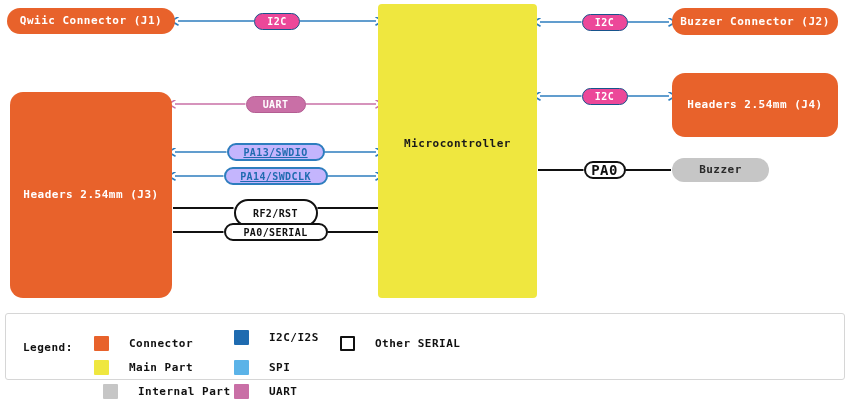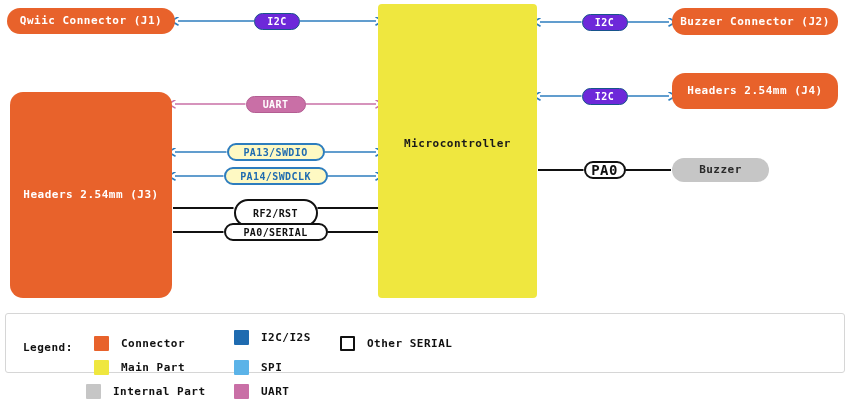--- a/index.html
+++ b/index.html
@@ -14,31 +14,31 @@
        justify-content:center;text-align:center;border-radius:13px;
        font-weight:bold;letter-spacing:0.5px;line-height:1.25;}
   .blk.connector{background:#E8622B;color:#ffffff;}
   .blk.mainpart{background:#EFE73F;color:#1a1a1a;border-radius:4px;}
   .blk.internal{background:#C6C6C6;color:#2a2a2a;}
 
   
   .pill{position:absolute;box-sizing:border-box;display:flex;align-items:center;
         justify-content:center;border-radius:40px;font-weight:bold;
         letter-spacing:0.4px;white-space:nowrap;z-index:6;}
-  .pill.i2c{background:#6d28d9;color:#ffffff;border:1px solid #17548c;}
+  .pill.i2c{background:#ec4899;color:#ffffff;border:1px solid #17548c;}
   .pill.uart{background:#C96FA6;color:#ffffff;border:1px solid #b35d92;}
-  .pill.spi-out{background:#fef9c3;color:#1F6BB0;border:2px solid #2D7DBE;}
+  .pill.spi-out{background:#c4b5fd;color:#1F6BB0;border:2px solid #2D7DBE;text-decoration:underline;}
   .pill.other{background:#ffffff;color:#111111;border:2px solid #111111;}
 
   
-  #legend{position:absolute;left:5px;top:313px;width:840px;height:60px;
+  #legend{position:absolute;left:5px;top:313px;width:840px;height:67px;
           border:1px solid #d6d6d6;border-radius:3px;background:#fff;box-sizing:border-box;}
   #legend-title{position:absolute;left:17px;top:27px;font-size:11px;font-weight:bold;
                 color:#111;letter-spacing:0.5px;}
-  .lg-item{position:absolute;display:flex;align-items:center;gap:12px;}
+  .lg-item{position:absolute;display:flex;align-items:center;gap:20px;}
   .sw{width:15px;height:15px;border-radius:1px;flex:0 0 auto;}
   .sw.outline{background:#fff;border:2px solid #111;box-sizing:border-box;}
   .lg-label{font-size:11px;font-weight:bold;color:#111;letter-spacing:0.5px;white-space:nowrap;}
 </style>
 </head>
 <body>
 
 <svg id="canvas" viewBox="0 0 850 401" xmlns="http://www.w3.org/2000/svg">
   <defs>
     <marker id="arrI2CL" markerWidth="9" markerHeight="9" refX="8" refY="4.5" orient="auto" markerUnits="userSpaceOnUse">
@@ -83,21 +83,21 @@
     <div class="blk connector" style="left: 10px; top: 92px; width: 162px; height: 206px; font-size: 11px; flex-direction: column; align-items: center;">
       <span>Headers 2.54mm (J3)</span>
     </div>
     <div class="blk mainpart" style="left: 378px; top: 4px; width: 159px; height: 294px; font-size: 11px; flex-direction: column;">
       <span>Microcontroller</span>
       <br>
     </div>
     <div class="blk connector" style="left: 672px; top: 8px; width: 166px; height: 27px; font-size: 11px; flex-direction: column;">
       <span>Buzzer Connector (J2)</span>
     </div>
-    <div class="blk connector" style="left: 672px; top: 73px; width: 166px; height: 36px; font-size: 11px; flex-direction: column;">
+    <div class="blk connector" style="left: 672px; top: 73px; width: 166px; height: 64px; font-size: 11px; flex-direction: column;">
       <span>Headers 2.54mm (J4)</span>
     </div>
     <div class="blk internal" style="left: 672px; top: 158px; width: 97px; height: 24px; font-size: 11px; flex-direction: column;">
       <span>Buzzer</span>
     </div>
   </div>
 <div id="pills-layer">
     <div class="pill i2c" style="left: 254px; top: 12.5px; width: 46px; height: 17px; font-size: 10px;">I2C</div>
     <div class="pill i2c" style="left: 581.5px; top: 13.5px; width: 46px; height: 17px; font-size: 10px;">I2C</div>
     <div class="pill i2c" style="left: 581.5px; top: 87.5px; width: 46px; height: 17px; font-size: 10px;">I2C</div>
@@ -113,21 +113,21 @@
   <div id="legend-title">Legend:</div>
   <div id="legend-items">
       <div class="lg-item" style="left: 88px; top: 22px;">
         <span class="sw" style="background: rgb(232, 98, 43);"></span>
         <span class="lg-label">Connector</span>
       </div>
       <div class="lg-item" style="left: 88px; top: 46px;">
         <span class="sw" style="background: rgb(239, 231, 63);"></span>
         <span class="lg-label">Main Part</span>
       </div>
-      <div class="lg-item" style="left: 80px; top: 70px;">
+      <div class="lg-item" style="left: 97px; top: 70px;">
         <span class="sw" style="background: rgb(198, 198, 198);"></span>
         <span class="lg-label">Internal Part</span>
       </div>
       <div class="lg-item" style="left: 228px; top: 16px;">
         <span class="sw" style="background: rgb(31, 107, 176);"></span>
         <span class="lg-label">I2C/I2S</span>
       </div>
       <div class="lg-item" style="left: 228px; top: 46px;">
         <span class="sw" style="background: rgb(91, 179, 232);"></span>
         <span class="lg-label">SPI</span>

